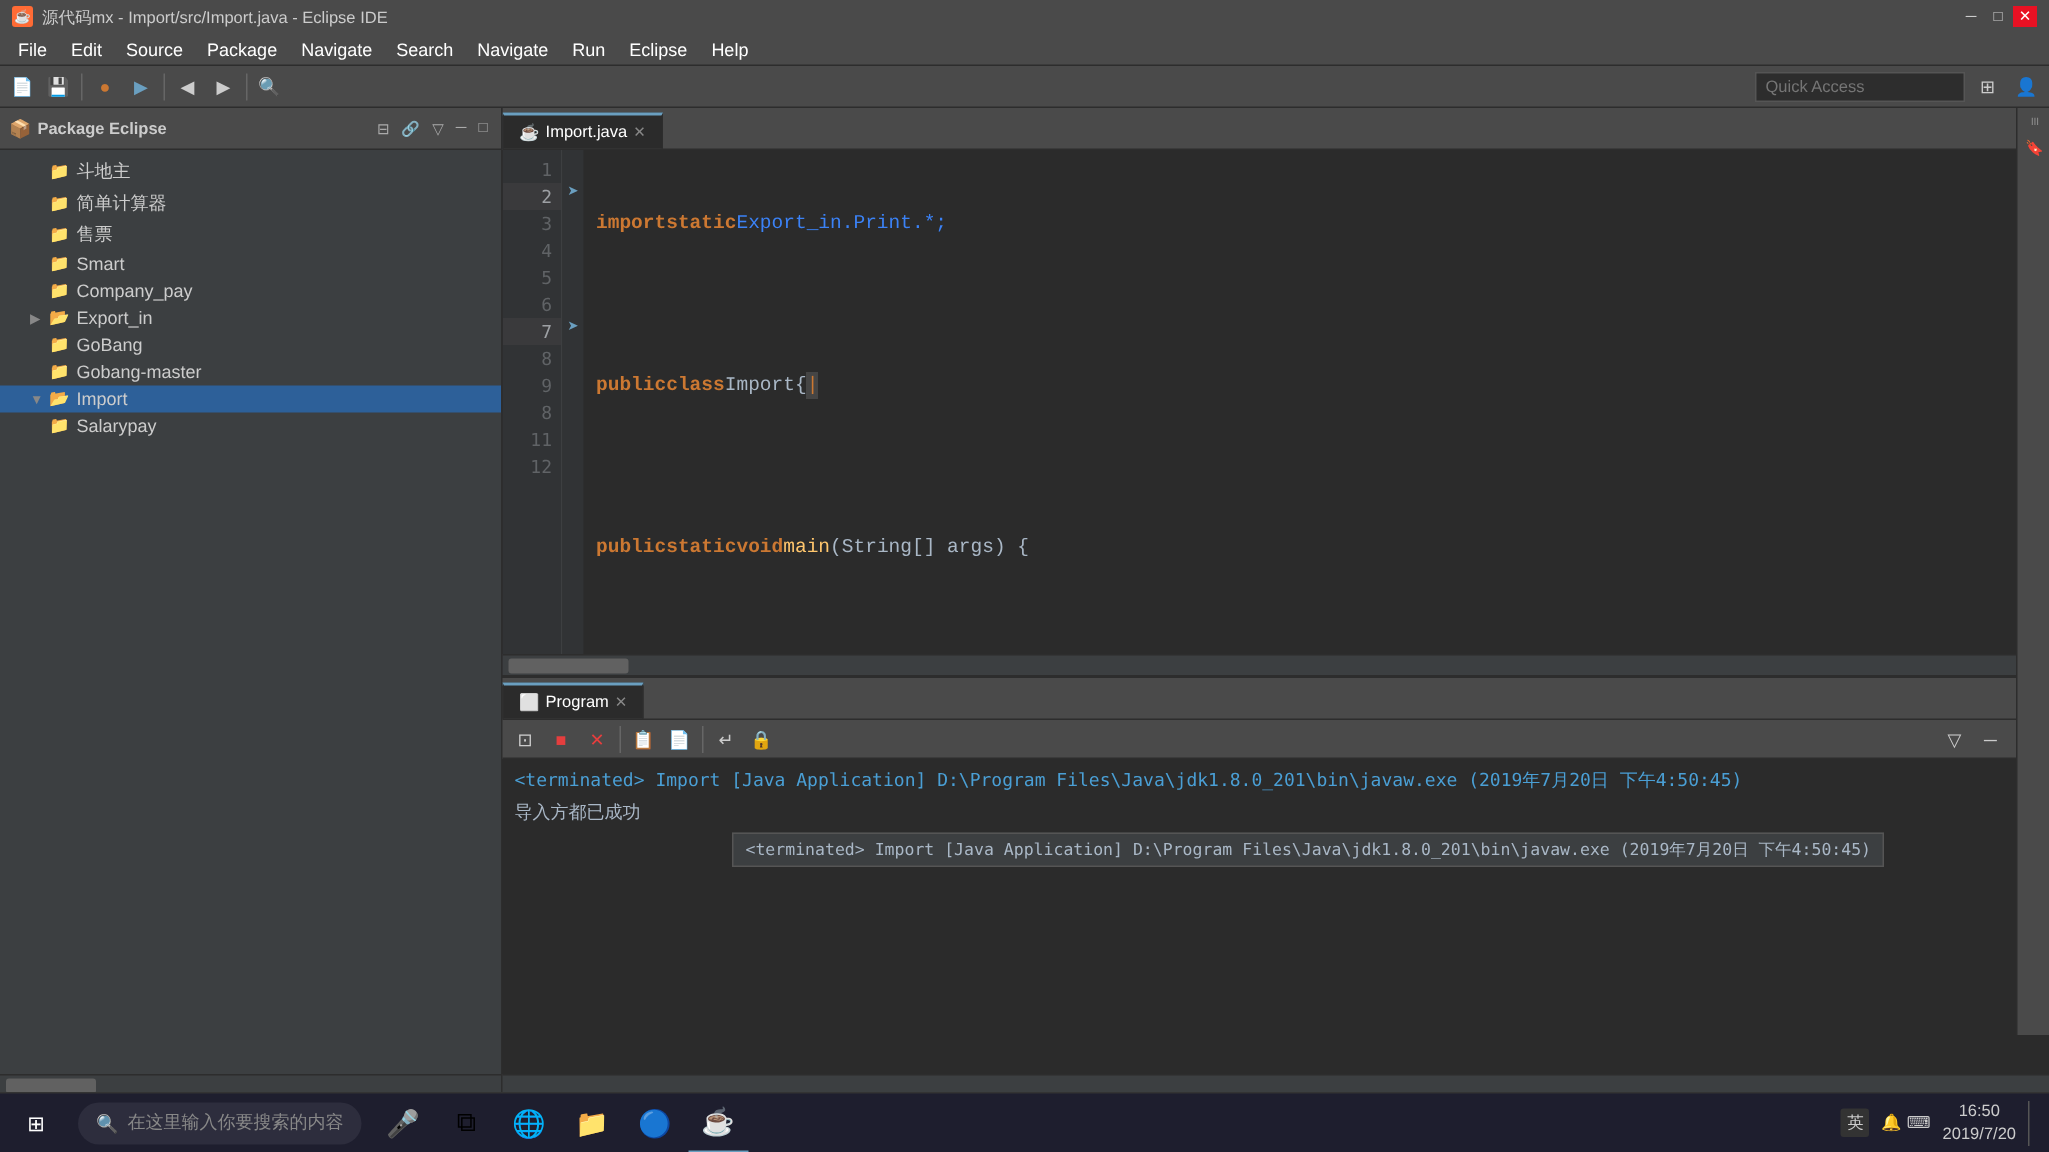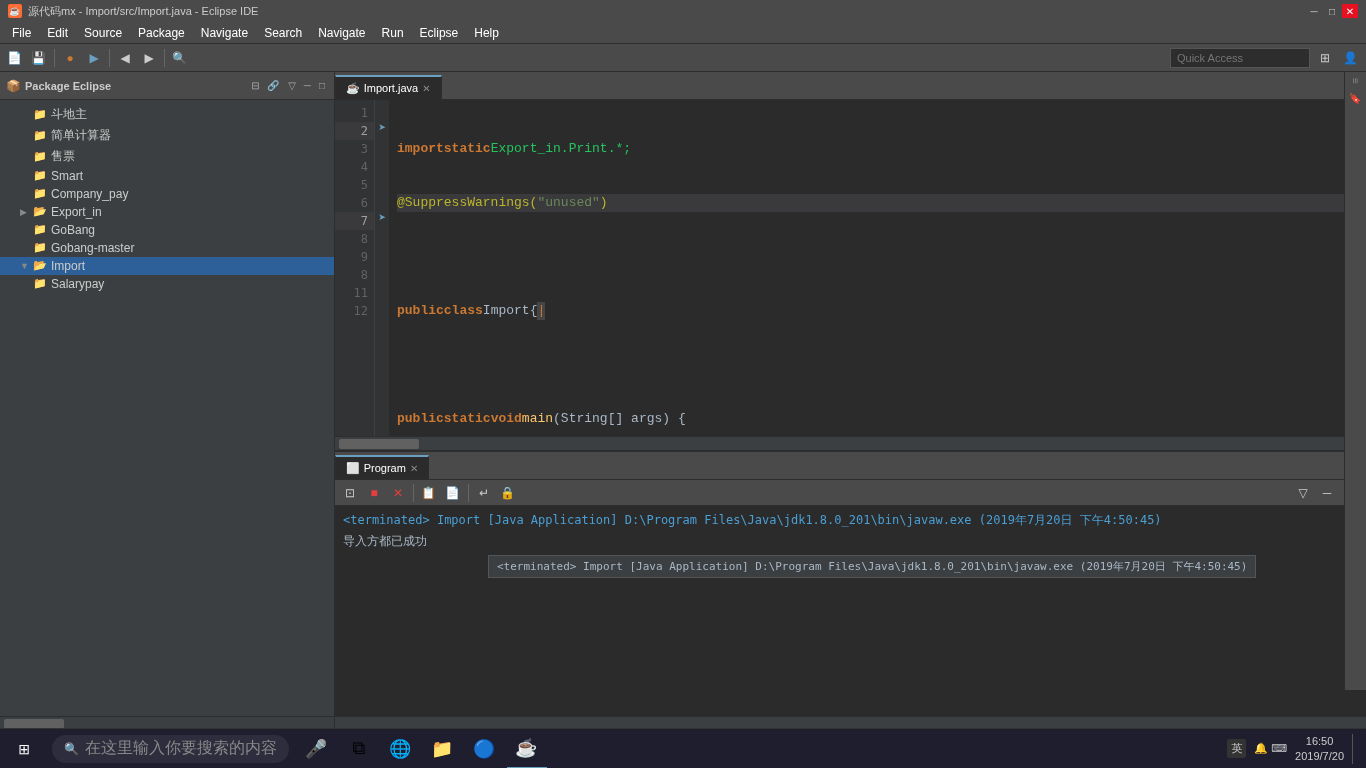--- a/index.html
+++ b/index.html
@@ -327,21 +327,21 @@
       display: flex;
       align-items: center;
       background: #2d2d3d;
       border-radius: 14px;
       padding: 4px 12px;
       gap: 6px;
       height: 28px;
       margin-left: 4px;
     }
     .taskbar-search-icon { color: #888; font-size: 12px; }
-    .taskbar-search-text { color: #888; font-size: 16px; }
+    .taskbar-search-text { color: #888; font-size: 12px; }
     .taskbar-apps { display: flex; align-items: center; margin-left: 8px; gap: 2px; }
     .taskbar-app { width: 40px; height: 40px; display: flex; align-items: center; justify-content: center; cursor: pointer; font-size: 18px; }
     .taskbar-app.active { border-bottom: 2px solid #6a9fc0; }
     .taskbar-right { margin-left: auto; display: flex; align-items: center; gap: 8px; padding-right: 8px; color: #ccc; font-size: 11px; }
     .taskbar-time { text-align: center; line-height: 1.3; }
 
     
     .right-icons {
       position: fixed;
       right: 0;
@@ -547,22 +547,21 @@
             <div class="gutter-mark"></div>
             <div class="gutter-mark gutter-arrow">➤</div>
             <div class="gutter-mark"></div>
             <div class="gutter-mark"></div>
             <div class="gutter-mark"></div>
             <div class="gutter-mark"></div>
             <div class="gutter-mark"></div>
           </div>
 
           <div class="code-content">
-            <div class="code-line"><span class="kw">import</span> <span class="kw">static</span> <span style="color:#22c55e;">Export_in.Print.*;</span></div>
-            <div class="code-line" style="background:#3a3a3c;"><span class="ann">@SuppressWarnings(</span><span class="str">"unused"</span><span class="ann">)</span></div>
+            <div class="code-line"><span class="kw">import</span> <span class="kw">static</span> <span style="color:#3b82f6;">Export_in.Print.*;</span></div>
             <div class="code-line">&nbsp;</div>
             <div class="code-line"><span class="kw">public</span> <span class="kw">class</span> <span style="color:#a9b7c6;">Import</span> <span style="color:#a9b7c6;">{</span><span style="color:#cc7832; background:#454545;">|</span></div>
             <div class="code-line">&nbsp;</div>
             <div class="code-line">    <span class="kw">public</span> <span class="kw">static</span> <span class="kw">void</span> <span class="fn">main</span><span style="color:#a9b7c6;">(String[] args) {</span></div>
             
             
             
             
             
             

